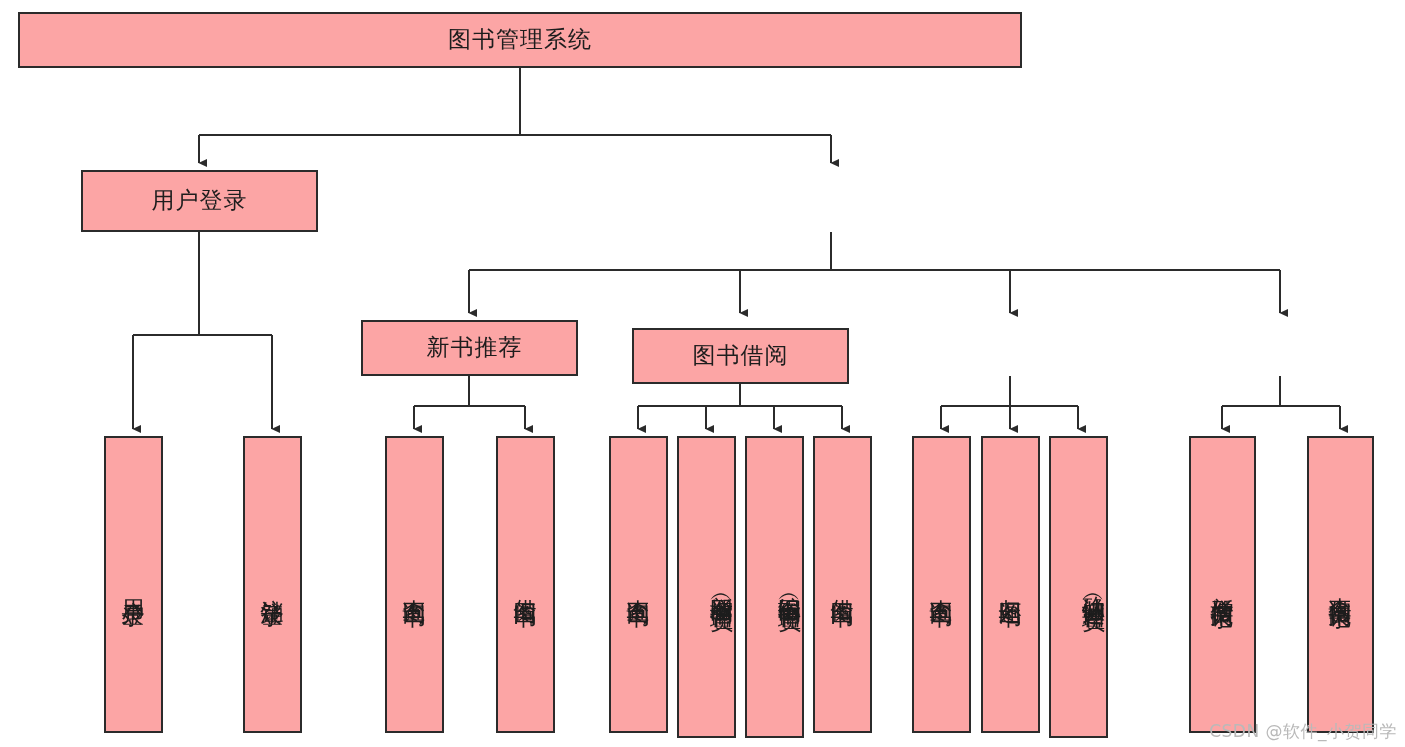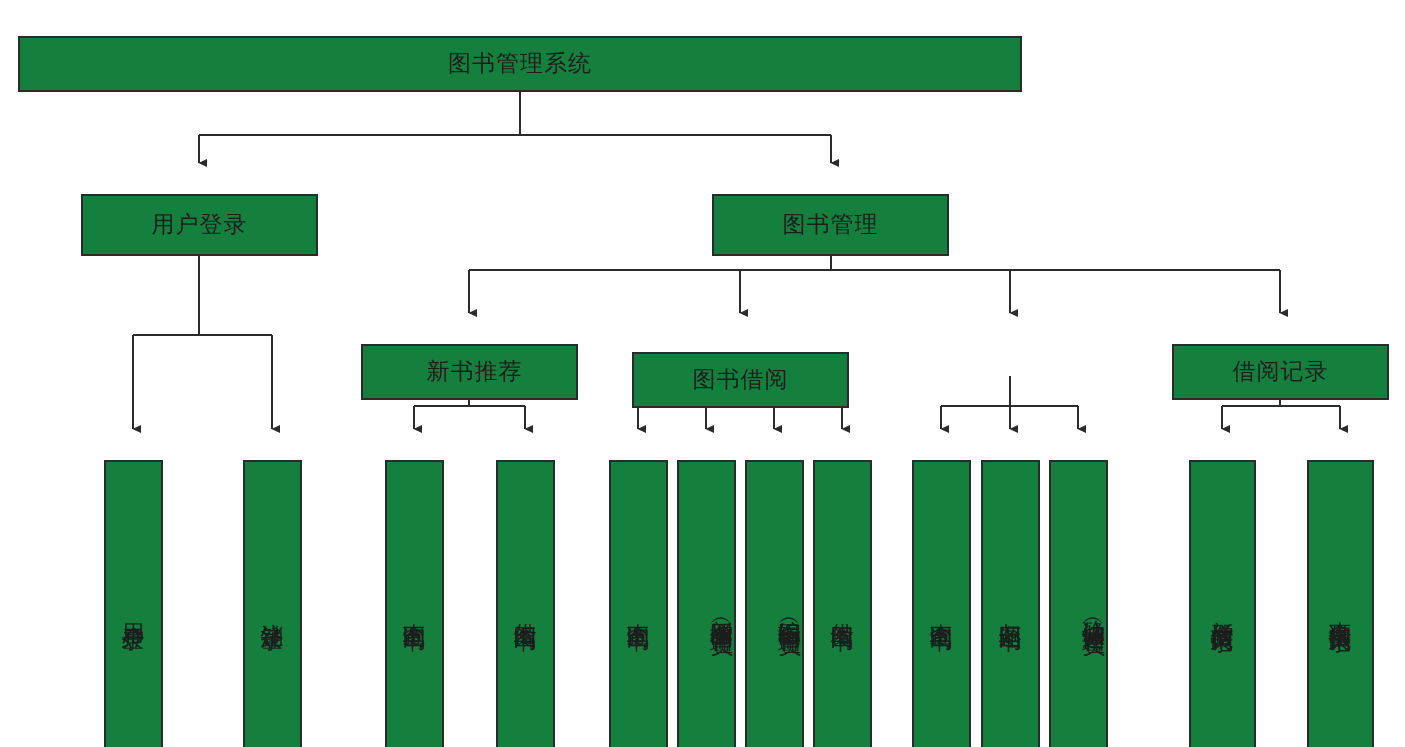--- a/index.html
+++ b/index.html
@@ -22,27 +22,26 @@
     position: absolute;
     left: 0;
     top: 0;
     width: 1405px;
     height: 747px;
     pointer-events: none;
   }
   .node {
     position: absolute;
     box-sizing: border-box;
-    background: #15803d;
+    background: #fca5a5;
     border: 2px solid #2b2b2b;
     display: flex;
     align-items: center;
     justify-content: center;
     color: #1d1d1d;
-    margin-top: 24px;
   }
   .node.horiz {
     font-size: 23px;
     letter-spacing: 1px;
     line-height: 1.2;
   }
   .node.vert {
     writing-mode: vertical-rl;
     text-orientation: upright;
     font-size: 23px;
@@ -127,36 +126,30 @@
   </svg>
 
   <div class="node horiz" style="left:18px; top:12px; width:1004px; height:56px;">
     <span class="label">图书管理系统</span>
   </div>
 
   <div class="node horiz" style="left:81px; top:170px; width:237px; height:62px;">
     <span class="label">用户登录</span>
   </div>
 
-  <div class="node horiz" style="left:712px; top:170px; width:237px; height:62px;">
-    <span class="label">图书管理</span>
-  </div>
 
   <div class="node horiz" style="left:361px; top:320px; width:217px; height:56px;padding-left:10px;">
     <span class="label">新书推荐</span>
   </div>
 
   <div class="node horiz" style="left:632px; top:328px; width:217px; height:56px;">
     <span class="label">图书借阅</span>
   </div>
 
 
-  <div class="node horiz" style="left:1172px; top:320px; width:217px; height:56px;">
-    <span class="label">借阅记录</span>
-  </div>
 
   <div class="node vert centered" style="left:104px; top:436px; width:59px; height:297px;">
     <span class="label">用户登录</span>
   </div>
   <div class="node vert centered" style="left:243px; top:436px; width:59px; height:297px;">
     <span class="label">注销登录</span>
   </div>
 
   <div class="node vert centered" style="left:385px; top:436px; width:59px; height:297px;">
     <span class="label">查询图书</span>
@@ -188,14 +181,15 @@
     <span class="label">确认归还（管理员）</span>
   </div>
 
   <div class="node vert centered" style="left:1189px; top:436px; width:67px; height:297px;">
     <span class="label">新增借阅记录</span>
   </div>
   <div class="node vert centered" style="left:1307px; top:436px; width:67px; height:297px;">
     <span class="label">查询借阅记录</span>
   </div>
 
+  <div id="watermark">CSDN @软件_小贺同学</div>
 
 </div>
 
 </body></html>

